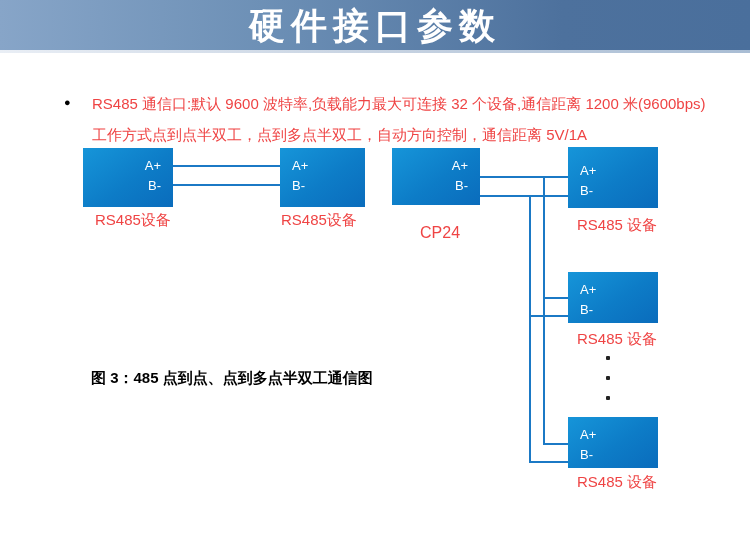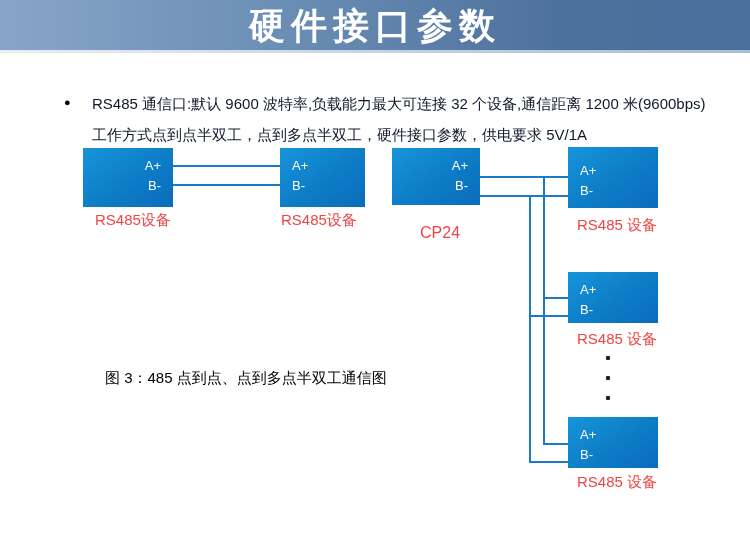--- a/index.html
+++ b/index.html
@@ -25,59 +25,59 @@
     position:absolute;left:0;top:50px;width:750px;height:3px;
     background:linear-gradient(to right,#e9eef5 0%,#c7d3e2 50%,#a9bdd4 100%);
   }
   
   .bullet-marker{
     position:absolute;left:64px;top:96px;
     font-size:11px;color:#000;
   }
   .bullet-text{
     position:absolute;left:92px;top:88px;width:625px;
-    font-size:15px;color:#0f172a;line-height:31px;
+    font-size:15px;color:#ef4444;line-height:31px;
   }
   
   .dev-box{
     position:absolute;
     background:linear-gradient(145deg,#1695d9 0%,#0d7cc7 55%,#0a6cbc 100%);
     color:#ffffff;font-size:13px;
     display:flex;flex-direction:column;
     box-sizing:border-box;
   }
   .dev-box .pin{line-height:20px;}
   .pins-right{align-items:flex-end;padding:8px 12px 0 0;}
   .pins-left{align-items:flex-start;padding:8px 0 0 12px;}
   .wire{position:absolute;background:#1b79c5;}
   .dev-label{
     position:absolute;font-size:15px;color:#ef4444;white-space:nowrap;
   }
   .dot{
     position:absolute;width:4px;height:4px;background:#222;border-radius:1px;
   }
   .fig-caption{
-    position:absolute;left:105px;top:369px;
-    font-size:15px;font-weight:normal;color:#000;white-space:nowrap;
+    position:absolute;left:91px;top:369px;
+    font-size:15px;font-weight:bold;color:#000;white-space:nowrap;
   }
 </style>
 </head>
 <body>
 
 <div id="page">
 
   <div class="banner">
     <span class="banner-title">硬件接口参数</span>
   </div>
   <div class="banner-edge"></div>
 
   <span class="bullet-marker">●</span>
   <div class="bullet-text">
     <div>RS485 通信口:默认 9600 波特率,负载能力最大可连接 32 个设备,通信距离 1200 米(9600bps)</div>
-    <div>工作方式点到点半双工，点到多点半双工，硬件接口参数，供电要求 5V/1A</div>
+    <div>工作方式点到点半双工，点到多点半双工，自动方向控制，通信距离 5V/1A</div>
   </div>
 
   <div>
 
     <div class="dev-box pins-right" style="left:83px;top:148px;width:90px;height:59px;">
       <span class="pin">A+</span>
       <span class="pin">B-</span>
     </div>
     <div class="dev-box pins-left" style="left:280px;top:148px;width:85px;height:59px;">
       <span class="pin">A+</span>

